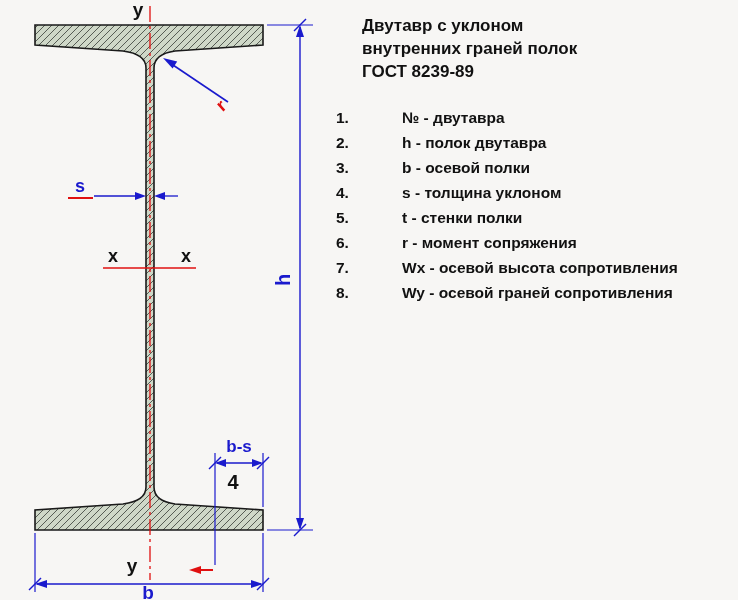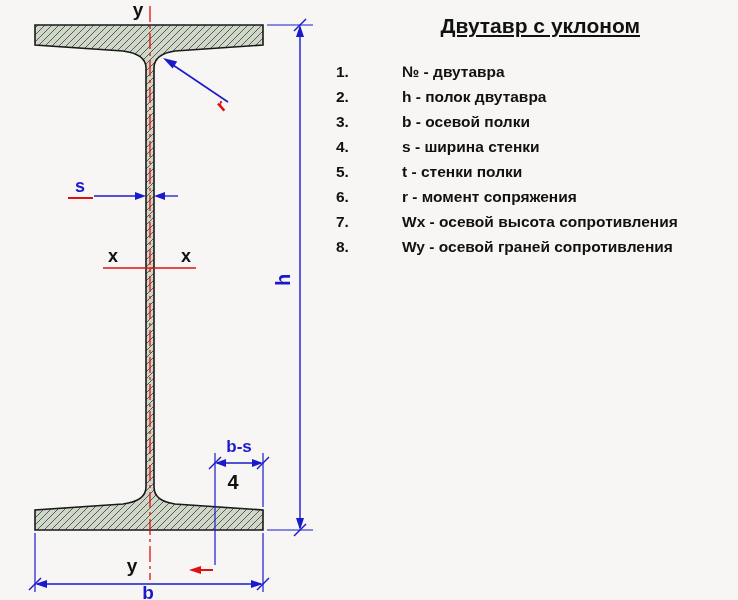--- a/index.html
+++ b/index.html
@@ -1,21 +1,21 @@
 <!DOCTYPE html>
 <html><head>
 <meta charset="utf-8">
 <style>
   html,body{margin:0;padding:0;}
   body{font-family:"Liberation Sans",sans-serif;background:#e9e9e7;}
   .page{position:relative;width:738px;height:600px;background:#f7f6f4;overflow:hidden;}
   .drawing-wrap{position:absolute;left:0;top:0;width:345px;height:600px;}
   svg text{font-family:"Liberation Sans",sans-serif;font-weight:bold;}
   .right-panel{position:absolute;left:336px;top:14px;width:398px;color:#111;}
-  .fig-title{width:278px;margin-left:26px;text-align:right;font-size:21px;font-weight:bold;line-height:23px;text-decoration:underline;}
+  .fig-title{width:278px;margin-left:26px;text-align:left;font-size:17px;font-weight:bold;line-height:23px;}
   .legend{margin-top:22px;}
   .legend-row{display:flex;align-items:baseline;font-size:15.5px;font-weight:bold;line-height:25px;}
   .legend-num{width:30px;flex:0 0 30px;}
   .legend-label{flex:1;margin-left:36px;}
 </style>
 </head>
 <body>
 
 <div class="page">
 
@@ -92,37 +92,39 @@
         <line x1="29" y1="590" x2="41" y2="578" stroke-width="1.5"></line>
         <line x1="257" y1="590" x2="269" y2="578" stroke-width="1.5"></line>
         <text x="148" y="599" font-size="19" fill="#1a1acd" text-anchor="middle" stroke="none">b</text>
       </g>
     </svg>
   </div>
 
   <div class="right-panel">
     <div class="fig-title">
       <div>Двутавр с уклоном</div>
+      <div>внутренних граней полок</div>
+      <div>ГОСТ 8239-89</div>
     </div>
     <div class="legend">
       <div class="legend-row">
         <span class="legend-num">1.</span>
         <span class="legend-label">№ - двутавра</span>
       </div>
       <div class="legend-row">
         <span class="legend-num">2.</span>
         <span class="legend-label">h - полок двутавра</span>
       </div>
       <div class="legend-row">
         <span class="legend-num">3.</span>
         <span class="legend-label">b - осевой полки</span>
       </div>
       <div class="legend-row">
         <span class="legend-num">4.</span>
-        <span class="legend-label">s - ширина стенки</span>
+        <span class="legend-label">s - толщина уклоном</span>
       </div>
       <div class="legend-row">
         <span class="legend-num">5.</span>
         <span class="legend-label">t - стенки полки</span>
       </div>
       <div class="legend-row">
         <span class="legend-num">6.</span>
         <span class="legend-label">r - момент сопряжения</span>
       </div>
       <div class="legend-row">

